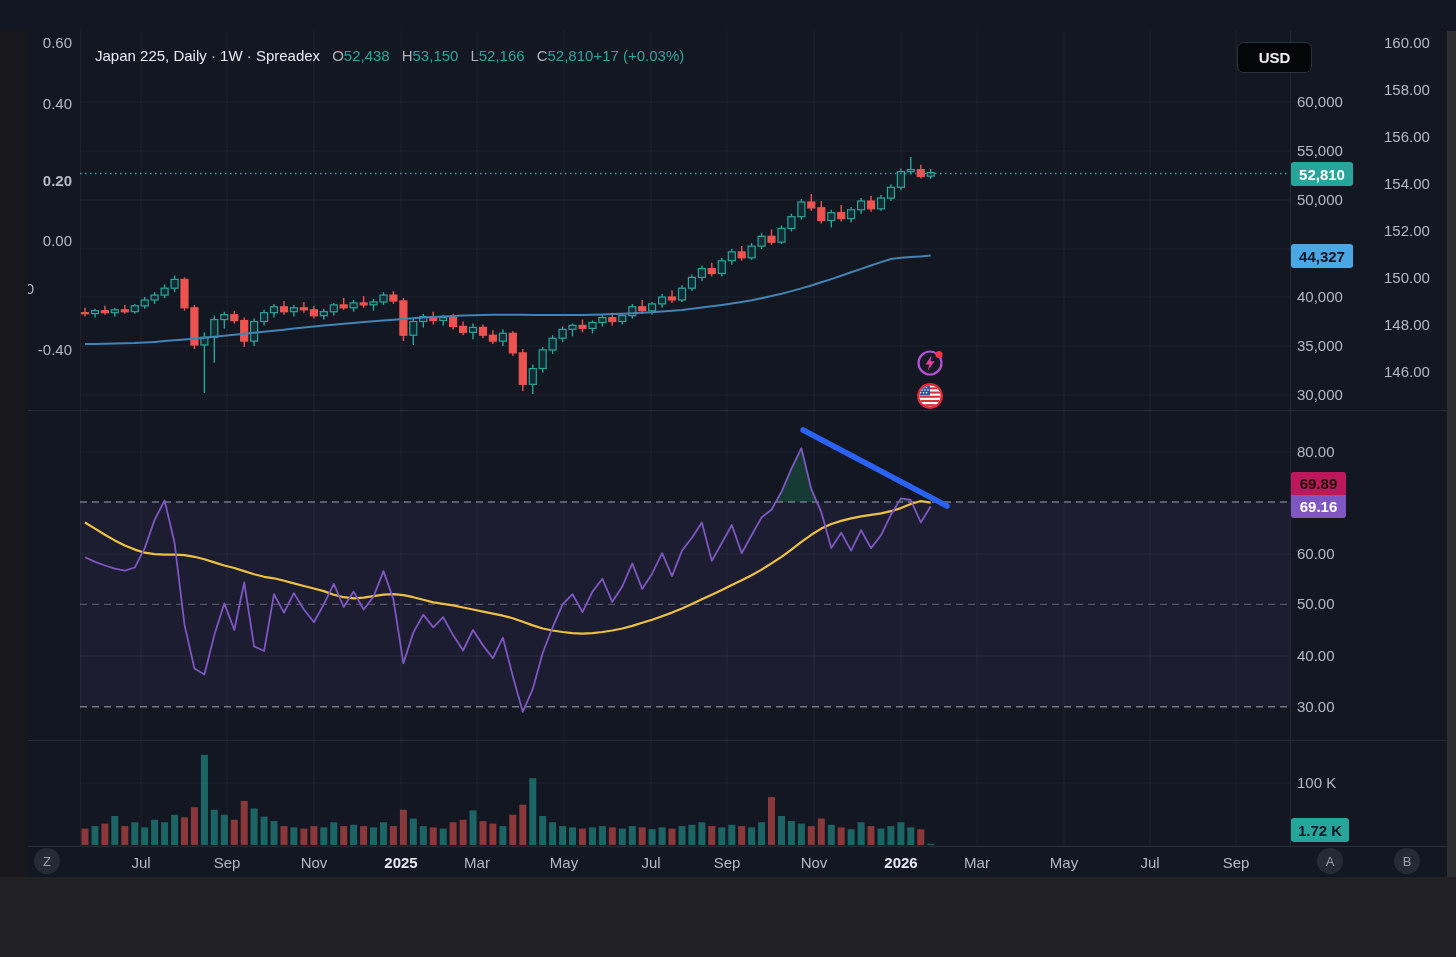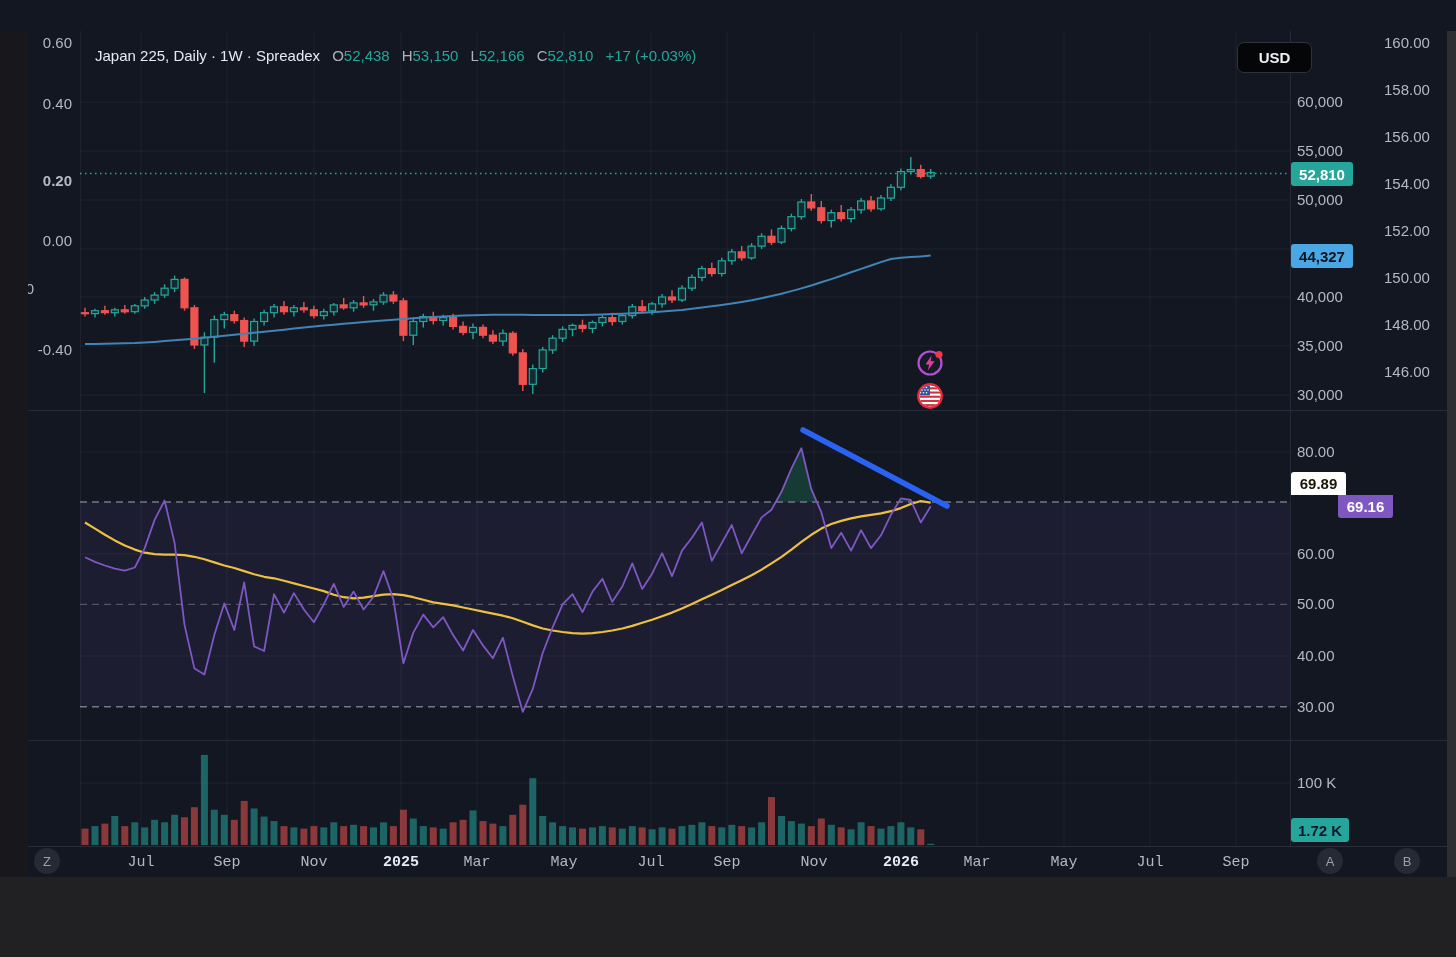--- a/index.html
+++ b/index.html
@@ -21,37 +21,37 @@
   .sep { position:absolute; left:28px; width:1419px; height:1px; background:#262b3c; z-index:8; }
   #axis-v-border { left:1290px; top:31px; width:1px; height:846px; background:#242938; z-index:3; }
   #lscale-border { left:80px; top:31px; width:1px; height:815px; background:rgba(255,255,255,.05); z-index:3; }
 
   .tick { position:absolute; font-size:15px; color:#b4b8c3; z-index:5; white-space:nowrap; }
   #left-axis .tick { width:70px; text-align:right; }
 
   #header { position:absolute; left:95px; top:47px; font-size:15px; color:#e7eaf2; z-index:10; white-space:nowrap; }
   #header .fld-k { color:#aeb2bd; margin-left:12px; }
   #header .fld-v { color:#26a69a; }
-  #header .chg { color:#26a69a; margin-left:12px; }
+  #header .chg { color:#26a69a; }
 
   .price-label { position:absolute; z-index:12; border-radius:3px; font-size:15px; font-weight:bold;
                  display:flex; align-items:center; justify-content:center; }
   #lbl-last   { left:1291px; top:162px; width:62px; height:24px; background:#26a69a; color:#fff; }
   #lbl-ma     { left:1291px; top:244px; width:62px; height:24px; background:#4ba7e3; color:#0c1420; }
-  #lbl-rsi-ma { left:1291px; top:472px; width:55px; height:23px; background:#ffffff; color:#1a1405; border-radius:3px 3px 0 0; }
-  #lbl-rsi    { left:1291px; top:495px; width:55px; height:23px; background:#7e57c2; color:#fff; border-radius:0 0 3px 3px;margin-left:47px; }
+  #lbl-rsi-ma { left:1291px; top:472px; width:55px; height:23px; background:#be185d; color:#1a1405; border-radius:3px 3px 0 0; }
+  #lbl-rsi    { left:1291px; top:495px; width:55px; height:23px; background:#7e57c2; color:#fff; border-radius:0 0 3px 3px; }
   #lbl-vol    { left:1291px; top:818px; width:58px; height:24px; background:#26a69a; color:#0f172a; }
 
   #usd-btn { position:absolute; left:1237px; top:42px; width:75px; height:31px; background:#050608;
              border:1px solid #2d323f; border-radius:7px; color:#eceef2; font-size:15px; font-weight:bold;
              display:flex; align-items:center; justify-content:center; z-index:12; cursor:pointer; }
 
   #time-axis { position:absolute; left:28px; top:846px; width:1419px; height:31px;
                border-top:1px solid #2a2e39; background:#131722; z-index:10; }
-  .month { position:absolute; top:7px; transform:translateX(-50%); font-size:15px; color:#b4b8c3;font-family:Liberation Mono, monospace; }
+  .month { position:absolute; top:7px; transform:translateX(-50%); font-size:15px; color:#b4b8c3; }
   .month.bold { color:#e7eaf2; font-weight:bold; }
 
   .axis-btn { position:absolute; width:26px; height:26px; border-radius:50%; background:#262a35;
               color:#9b9fa9; font-size:13px; display:flex; align-items:center; justify-content:center;
               z-index:12; cursor:pointer; }
   #btn-z { left:34px;  top:848px; }
   #btn-a { left:1317px; top:848px; }
   #btn-b { left:1394px; top:848px; }
 
   .marker { position:absolute; width:30px; height:30px; z-index:11; cursor:pointer; }

